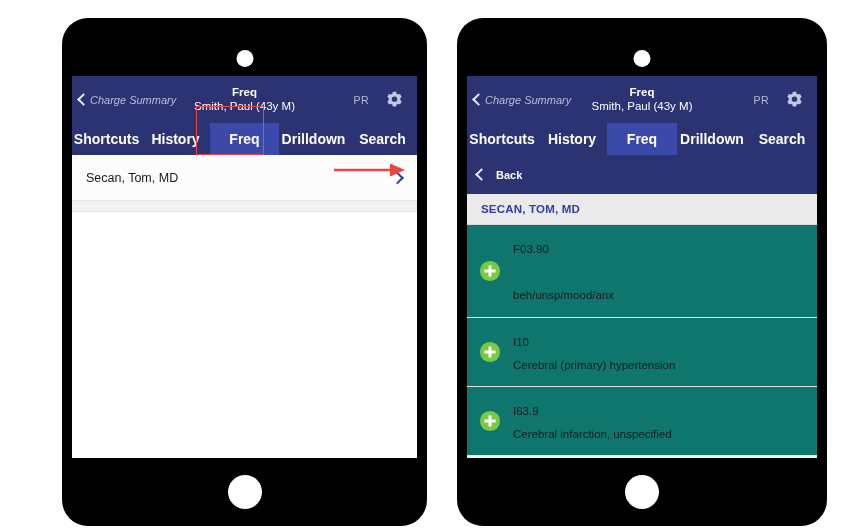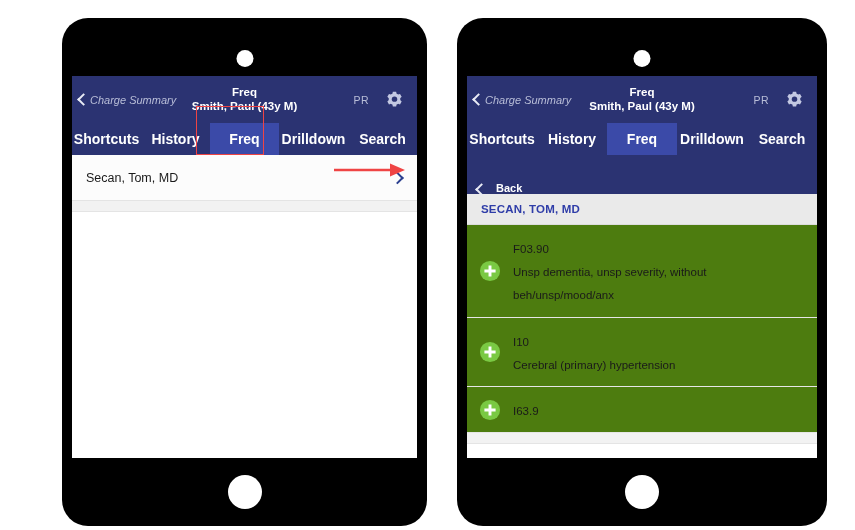--- a/index.html
+++ b/index.html
@@ -88,21 +88,21 @@
     position: absolute;
     left: 0; right: 0;
     top: 50%;
     transform: translateY(-50%);
     text-align: center;
     color: #ffffff;
     line-height: 1.28;
     pointer-events: none;
   }
   .nav-title .t1 { font-size: 11.5px; font-weight: bold; }
-  .nav-title .t2 { font-size: 11.5px; font-weight: bold; }
+  .nav-title .t2 { font-size: 11.5px; font-weight: normal; }
   .nav-pr {
     position: absolute;
     right: 48px;
     top: 50%;
     transform: translateY(-50%);
     color: #b9bed8;
     font-size: 10.5px;
     font-weight: normal;
     letter-spacing: .4px;
     margin-left: 44px;
@@ -132,21 +132,21 @@
     font-weight: bold;
     height: 100%;
   }
   .tab.active { background: #3b4aa8; }
 
   
   .subbar {
     background: #2b3372;
     height: 39px;
     display: flex;
-    align-items: flex-end;
+    align-items: center;
     padding-left: 10px;
     gap: 9px;
   }
   .subbar .lbl {
     color: #ffffff;
     font-size: 11px;
     font-weight: bold;
   }
 
   
@@ -190,21 +190,21 @@
     letter-spacing: .2px;
     border-bottom: 1px solid #dcdcdc;
   }
 
   
   .code-row {
     display: flex;
     align-items: center;
     gap: 12px;
     padding: 11px 14px 11px 12px;
-    background: #4d7c0f;
+    background: #0f766e;
     border-bottom: 1px solid #e6e6e6;
   }
   .plus-icon {
     flex: 0 0 auto;
     width: 22px;
     height: 22px;
   }
   .code-text { line-height: 1.45; }
   .code-text .code {
     font-size: 11.5px;
@@ -322,21 +322,21 @@
 
       <div class="code-row">
         <span class="plus-icon">
           <svg viewBox="0 0 24 24" width="22" height="22" aria-hidden="true">
             <circle cx="12" cy="12" r="11" fill="#7ac943"></circle>
             <path d="M10.4 5.9h3.2v4.5h4.5v3.2h-4.5v4.5h-3.2v-4.5H5.9v-3.2h4.5z" fill="#ffffff"></path>
           </svg>
         </span>
         <span class="code-text">
           <span class="code">F03.90</span><br>
-          <span class="desc">Unsp dementia, unsp severity, without</span><br>
+          <br>
           <span class="desc">beh/unsp/mood/anx</span>
         </span>
       </div>
 
       <div class="code-row">
         <span class="plus-icon">
           <svg viewBox="0 0 24 24" width="22" height="22" aria-hidden="true">
             <circle cx="12" cy="12" r="11" fill="#7ac943"></circle>
             <path d="M10.4 5.9h3.2v4.5h4.5v3.2h-4.5v4.5h-3.2v-4.5H5.9v-3.2h4.5z" fill="#ffffff"></path>
           </svg>
@@ -349,20 +349,21 @@
 
       <div class="code-row">
         <span class="plus-icon">
           <svg viewBox="0 0 24 24" width="22" height="22" aria-hidden="true">
             <circle cx="12" cy="12" r="11" fill="#7ac943"></circle>
             <path d="M10.4 5.9h3.2v4.5h4.5v3.2h-4.5v4.5h-3.2v-4.5H5.9v-3.2h4.5z" fill="#ffffff"></path>
           </svg>
         </span>
         <span class="code-text">
           <span class="code">I63.9</span><br>
+          <span class="desc">Cerebral infarction, unspecified</span>
         </span>
       </div>
 
       <div class="list-filler"></div>
     </div>
 
   </div>
 </div>
 
 </body></html>

